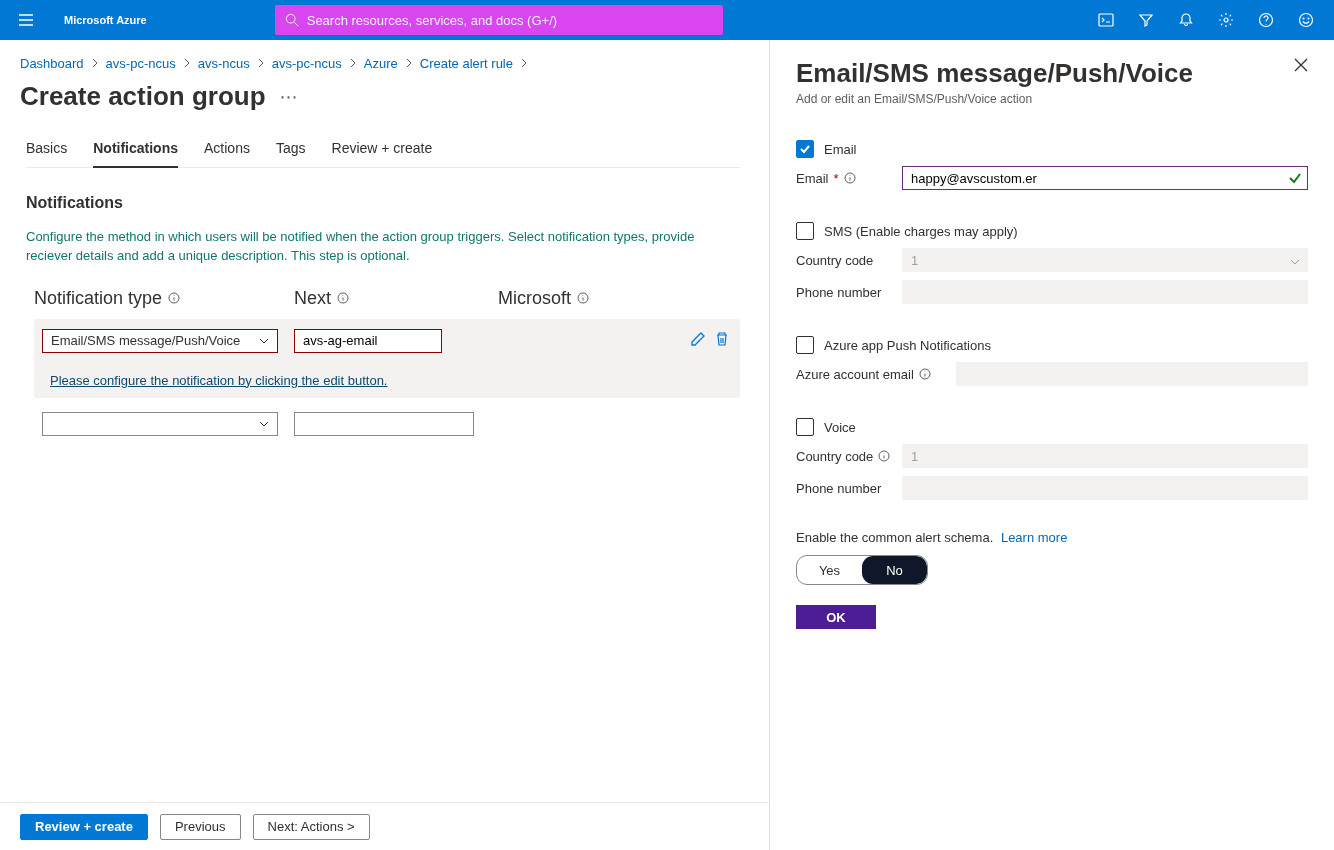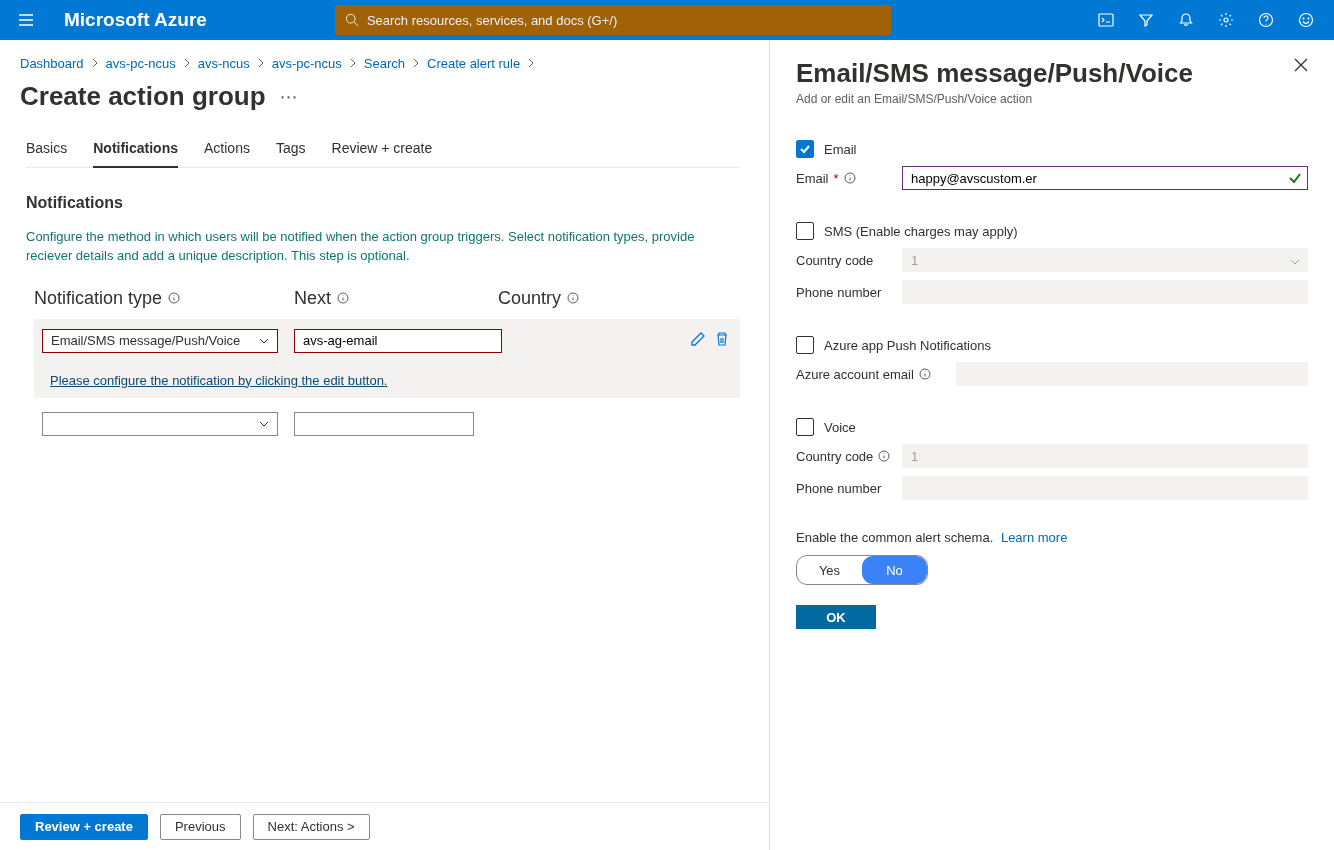--- a/index.html
+++ b/index.html
@@ -2,22 +2,22 @@
 <html><head>
 <meta charset="utf-8">
 <style>
 * { box-sizing: border-box; margin: 0; padding: 0; }
 body { font-family: "Segoe UI", -apple-system, sans-serif; font-size: 13px; color: #323130; background: #fff; width: 1334px; height: 850px; overflow: hidden; position: relative; }
 
 
 .topbar { height: 40px; background: #0078d4; color: #fff; display: flex; align-items: center; padding: 0 10px; }
 .hamburger { width: 32px; height: 32px; display: flex; align-items: center; justify-content: center; cursor: pointer; }
 .hamburger svg { width: 16px; height: 16px; }
-.brand { font-weight: 600; font-size: 19px; margin-left: 22px; }
-.search-wrap { margin-left: 128px; width: 556px; height: 30px; background: #a16207; border-radius: 2px; display: flex; align-items: center; padding: 0 10px; color: #fff; }
+.brand { font-weight: 600; font-size: 11px; margin-left: 22px; }
+.search-wrap { margin-left: 128px; width: 448px; height: 30px; background: #d946ef; border-radius: 2px; display: flex; align-items: center; padding: 0 10px; color: #fff; }
 .search-wrap svg { width: 14px; height: 14px; margin-right: 8px; flex-shrink: 0; }
 .search-wrap input { background: transparent; border: none; outline: none; color: #fff; font-size: 13px; width: 100%; }
 .search-wrap input::placeholder { color: #e6f2fb; }
 .top-icons { margin-left: auto; display: flex; gap: 4px; }
 .top-icons .ic { width: 36px; height: 40px; display: flex; align-items: center; justify-content: center; cursor: pointer; }
 .top-icons svg { width: 16px; height: 16px; stroke: #fff; fill: none; stroke-width: 1.2; }
 
 
 .main { padding: 16px 20px 0 20px; width: 760px; }
 .breadcrumb { display: flex; align-items: center; gap: 6px; margin-bottom: 10px; font-size: 13px; }
@@ -87,23 +87,23 @@
 .valid-ic { position: absolute; right: 6px; top: 5px; }
 .valid-ic svg { width: 14px; height: 14px; stroke: #107c10; fill: none; stroke-width: 2; }
 .select-chev { position: absolute; right: 8px; top: 7px; }
 .select-chev svg { width: 10px; height: 10px; }
 .field-label-wide { width: 160px; }
 
 .schema-row { margin-top: 30px; font-size: 13px; }
 .schema-row a { color: #0068b8; text-decoration: none; margin-left: 4px; cursor: pointer; }
 .toggle { margin-top: 10px; width: 132px; height: 30px; border: 1px solid #8a8886; border-radius: 11px; display: flex; overflow: hidden; cursor: pointer; }
 .toggle .opt { flex: 1; display: flex; align-items: center; justify-content: center; font-size: 13px; }
-.toggle .opt.active { background: #3b82f6; color: #fff; border-radius: 11px; }
-
-.ok-btn { margin-top: 20px; width: 80px; height: 24px; background: #0369a1; color: #fff; border: none; font-weight: 600; font-size: 13px; cursor: pointer; display: flex; align-items: center; justify-content: center; }
+.toggle .opt.active { background: #0f172a; color: #fff; border-radius: 11px; }
+
+.ok-btn { margin-top: 20px; width: 80px; height: 24px; background: #4c1d95; color: #fff; border: none; font-weight: 600; font-size: 13px; cursor: pointer; display: flex; align-items: center; justify-content: center; }
 </style>
 </head>
 <body>
 
 <div class="topbar">
   <div class="hamburger">
     <svg viewBox="0 0 16 16">
         <path d="M1 3h14M1 8h14M1 13h14" stroke="#fff" stroke-width="1.5"></path>
       </svg>
   </div>
@@ -166,21 +166,21 @@
           <path d="M3 1l4 4-4 4" stroke="#605e5c" fill="none"></path>
         </svg></span>
     <a>avs-ncus</a>
     <span class="chev"><svg viewBox="0 0 10 10">
           <path d="M3 1l4 4-4 4" stroke="#605e5c" fill="none"></path>
         </svg></span>
     <a>avs-pc-ncus</a>
     <span class="chev"><svg viewBox="0 0 10 10">
           <path d="M3 1l4 4-4 4" stroke="#605e5c" fill="none"></path>
         </svg></span>
-    <a>Search</a>
+    <a>Azure</a>
     <span class="chev"><svg viewBox="0 0 10 10">
           <path d="M3 1l4 4-4 4" stroke="#605e5c" fill="none"></path>
         </svg></span>
     <a>Create alert rule</a>
     <span class="chev"><svg viewBox="0 0 10 10">
           <path d="M3 1l4 4-4 4" stroke="#605e5c" fill="none"></path>
         </svg></span>
   </div>
 
   <div class="page-title-row">
@@ -213,39 +213,39 @@
       <div class="col-name">
           <span>Next</span>
           <span class="info-ic">
             <svg viewBox="0 0 12 12">
               <circle cx="6" cy="6" r="5"></circle>
               <path d="M6 3.5v.5M6 5.5v3"></path>
             </svg>
           </span>
         </div>
       <div class="col-sel">
-          <span>Country</span>
+          <span>Microsoft</span>
           <span class="info-ic">
             <svg viewBox="0 0 12 12">
               <circle cx="6" cy="6" r="5"></circle>
               <path d="M6 3.5v.5M6 5.5v3"></path>
             </svg>
           </span>
         </div>
     </div>
 
     <div class="notif-row">
       <div class="notif-row-top">
         <div class="dropdown" style="width:236px">
           <span>Email/SMS message/Push/Voice</span>
           <svg viewBox="0 0 10 10">
               <path d="M1 3l4 4 4-4" stroke="#323130" fill="none"></path>
             </svg>
         </div>
-        <input class="textin" style="width: 208px;" value="avs-ag-email">
+        <input class="textin" style="width: 148px;" value="avs-ag-email">
         <div class="row-actions">
           <div class="act"><svg viewBox="0 0 16 16">
                 <path d="M11 2l3 3-9 9H2v-3z" stroke="#0078d4" fill="none" stroke-width="1.3"></path>
               </svg></div>
           <div class="act"><svg viewBox="0 0 16 16">
                 <path d="M3 4h10M5 4V2h6v2M4 4l1 10h6l1-10M7 7v5M9 7v5" stroke="#0078d4" fill="none" stroke-width="1.2"></path>
               </svg></div>
         </div>
       </div>
       <div class="warn-text">Please configure the notification by clicking the edit button.</div>

